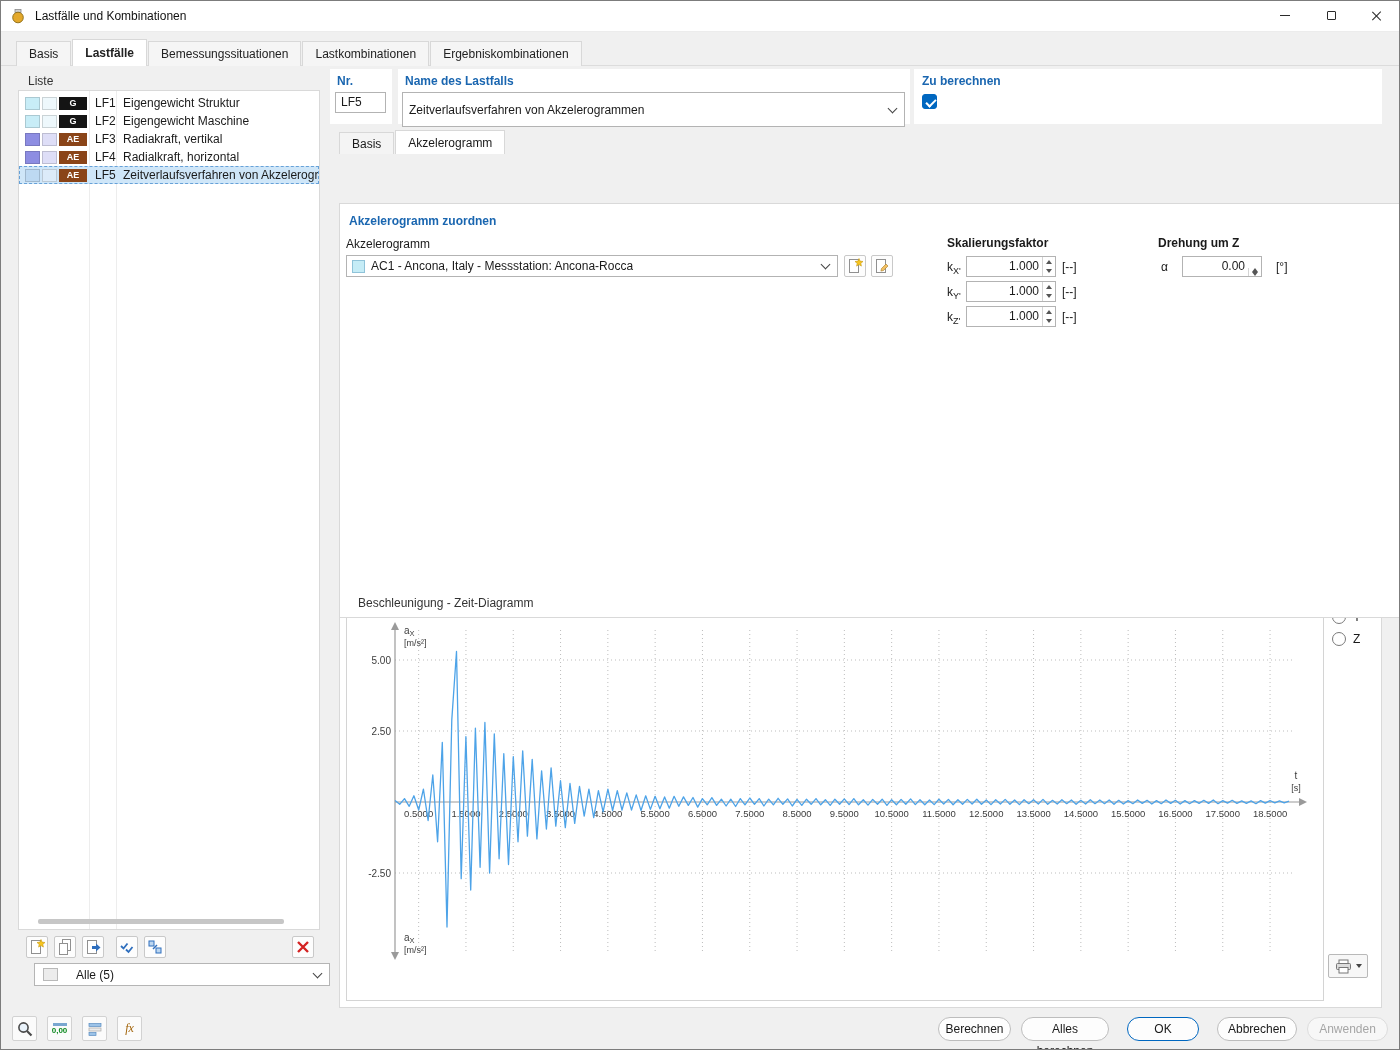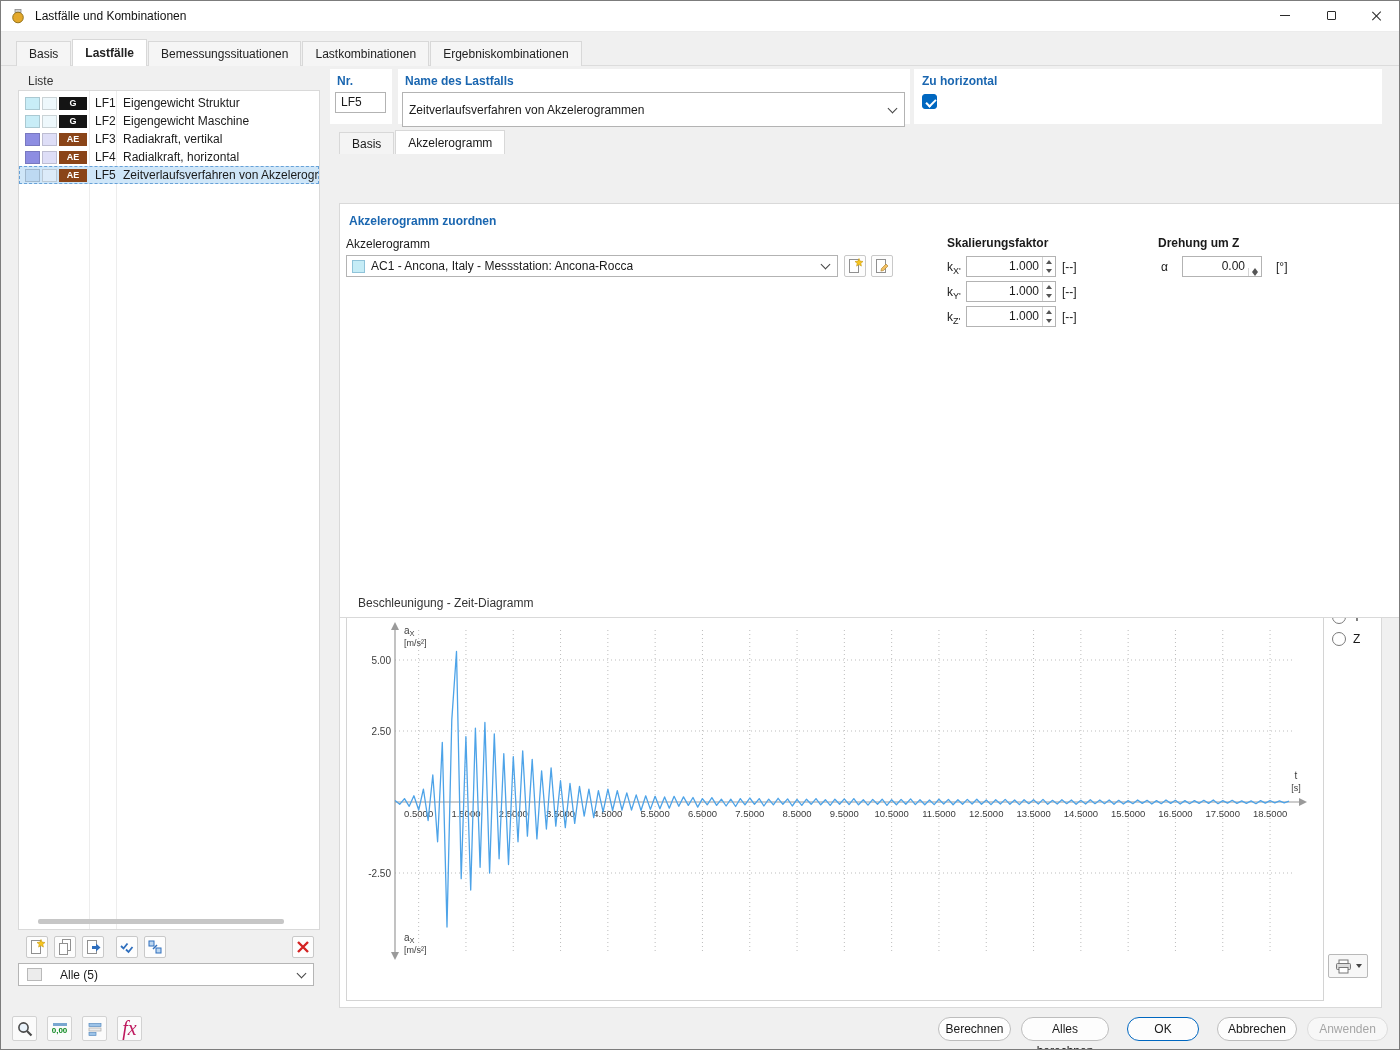--- a/index.html
+++ b/index.html
@@ -45,21 +45,21 @@
     text-align:center; font-weight:bold; flex:none; }
   .lid { width:21px; margin-left:8px; flex:none; }
   .lname { margin-left:7px; white-space:nowrap; overflow:hidden; }
   .lrow.selected { background:#cfe6f8; outline:1px dashed #66a1d8; outline-offset:-1px; }
   .hscroll-track { position:absolute; left:4px; right:4px; bottom:5px; height:6px; }
   .hscroll { position:absolute; left:15px; bottom:0; width:246px; height:5px; background:#c6c6c6; border-radius:2px; }
 
   .tbtn { position:absolute; width:22px; height:22px; background:#fdfdfd; border:1px solid #c9c9c9;
     border-radius:2px; display:flex; align-items:center; justify-content:center; }
 
-  .filter { position:absolute; left:18px; top:963px; width:296px; height:23px; background:#fff;
+  .filter { position:absolute; left:34px; top:963px; width:296px; height:23px; background:#fff;
     border:1px solid #b5b5b5; display:flex; align-items:center; }
   .filter .fsq { width:15px; height:13px; margin-left:8px; background:#ececec; border:1px solid #b9b9b9; }
   .filter-label { margin-left:18px; }
   .chev { width:7px; height:7px; border-right:1.5px solid #444; border-bottom:1.5px solid #444;
     transform:rotate(45deg); margin-top:-3px; }
   .combo-chev { margin-left:auto; margin-right:8px; }
 
   
   .card { position:absolute; background:#fff; }
   .blabel { color:#1a66b0; font-weight:bold; position:absolute; }
@@ -101,21 +101,21 @@
   .radio.sel { border:4px solid #0067c0; }
   .print-btn { position:absolute; left:988px; top:378px; width:40px; height:24px; background:#f7f7f7;
     border:1px solid #b9b9b9; border-radius:2px; display:flex; align-items:center; justify-content:center; gap:4px; }
   .tri-dn-sm { width:0; height:0; border-left:3px solid transparent; border-right:3px solid transparent; border-top:4px solid #444; }
 
   
   .status-btn { position:absolute; top:1016px; width:25px; height:25px; background:#fbfbfb;
     border:1px solid #d2d2d2; border-radius:2px; display:flex; flex-direction:column; align-items:center; justify-content:center; }
   .dec-bar { width:14px; height:3px; background:#7aa7d0; margin-bottom:1px; }
   .dec-text { color:#0c8a1f; font-weight:bold; font-size:8px; line-height:8px; }
-  .fx { font-family:"Liberation Serif","DejaVu Serif",serif; font-style:italic; font-size:20px; color:#be185d; }
+  .fx { font-family:"Liberation Serif","DejaVu Serif",serif; font-style:italic; font-size:12px; color:#a16207; }
   .fbtn { position:absolute; top:1017px; height:24px; background:#fdfdfd; border:1px solid #bdbdbd;
     border-radius:12px; text-align:center; line-height:22px; }
   #btn-ok { border-color:#0067c0; }
   #btn-anwenden { color:#a6a6a6; background:#f7f7f7; border-color:#dcdcdc; }
 </style>
 </head>
 <body>
 
 <div class="frame"></div>
 
@@ -243,21 +243,21 @@
   <div class="field" style="left:5px; top:23px; width:51px; height:21px;">LF5</div>
 </div>
 <div class="card" style="left:398px; top:69px; width:512px; height:55px;">
   <span class="blabel" style="left:7px; top:5px;">Name des Lastfalls</span>
   <div class="combo" style="left:4px; top:23px; width:503px; height:35px;">
     <span class="combo-text">Zeitverlaufsverfahren von Akzelerogrammen</span>
     <span class="chev combo-chev"></span>
   </div>
 </div>
 <div class="card" style="left:914px; top:69px; width:468px; height:55px;">
-  <span class="blabel" style="left:8px; top:5px;">Zu horizontal</span>
+  <span class="blabel" style="left:8px; top:5px;">Zu berechnen</span>
   <span class="checkbox checked" id="calc-checkbox" style="left:8px; top:25px;"></span>
 </div>
 
 <div class="subtabs">
   <div class="stab">Basis</div>
   <div class="stab active">Akzelerogramm</div>
 </div>
 
 <div class="panel" id="accel-panel">
   <span class="section-title">Akzelerogramm zuordnen</span>

